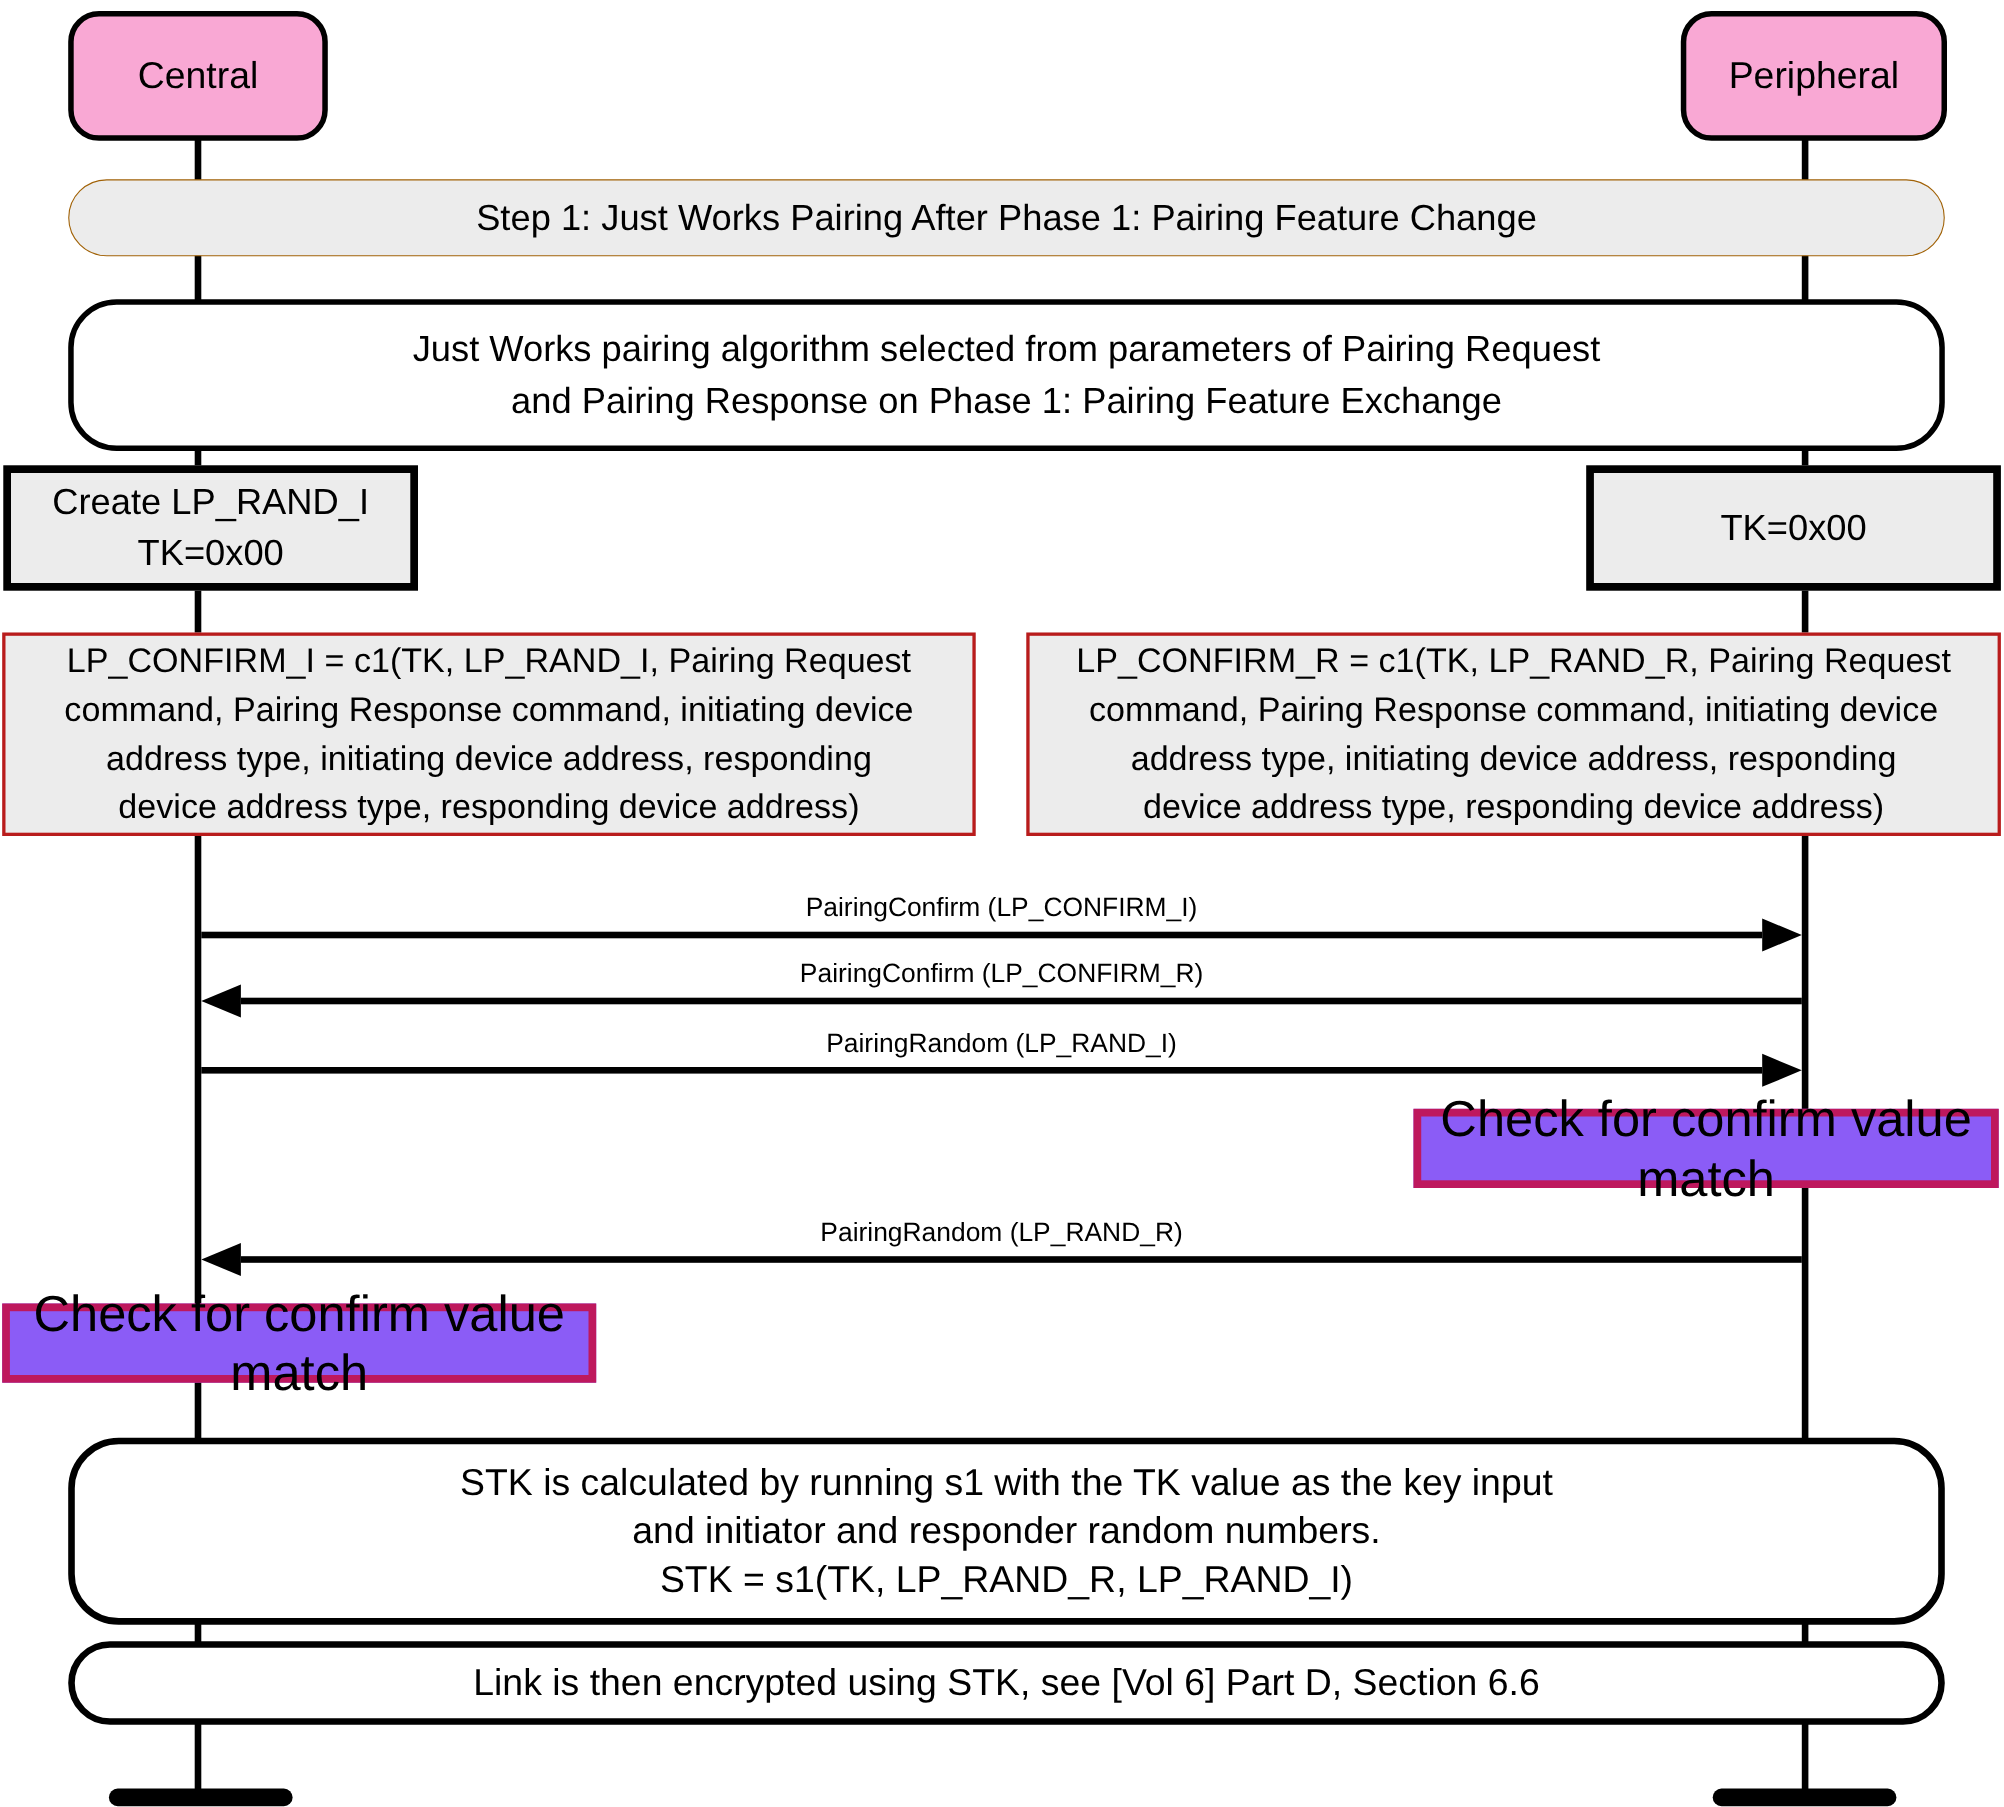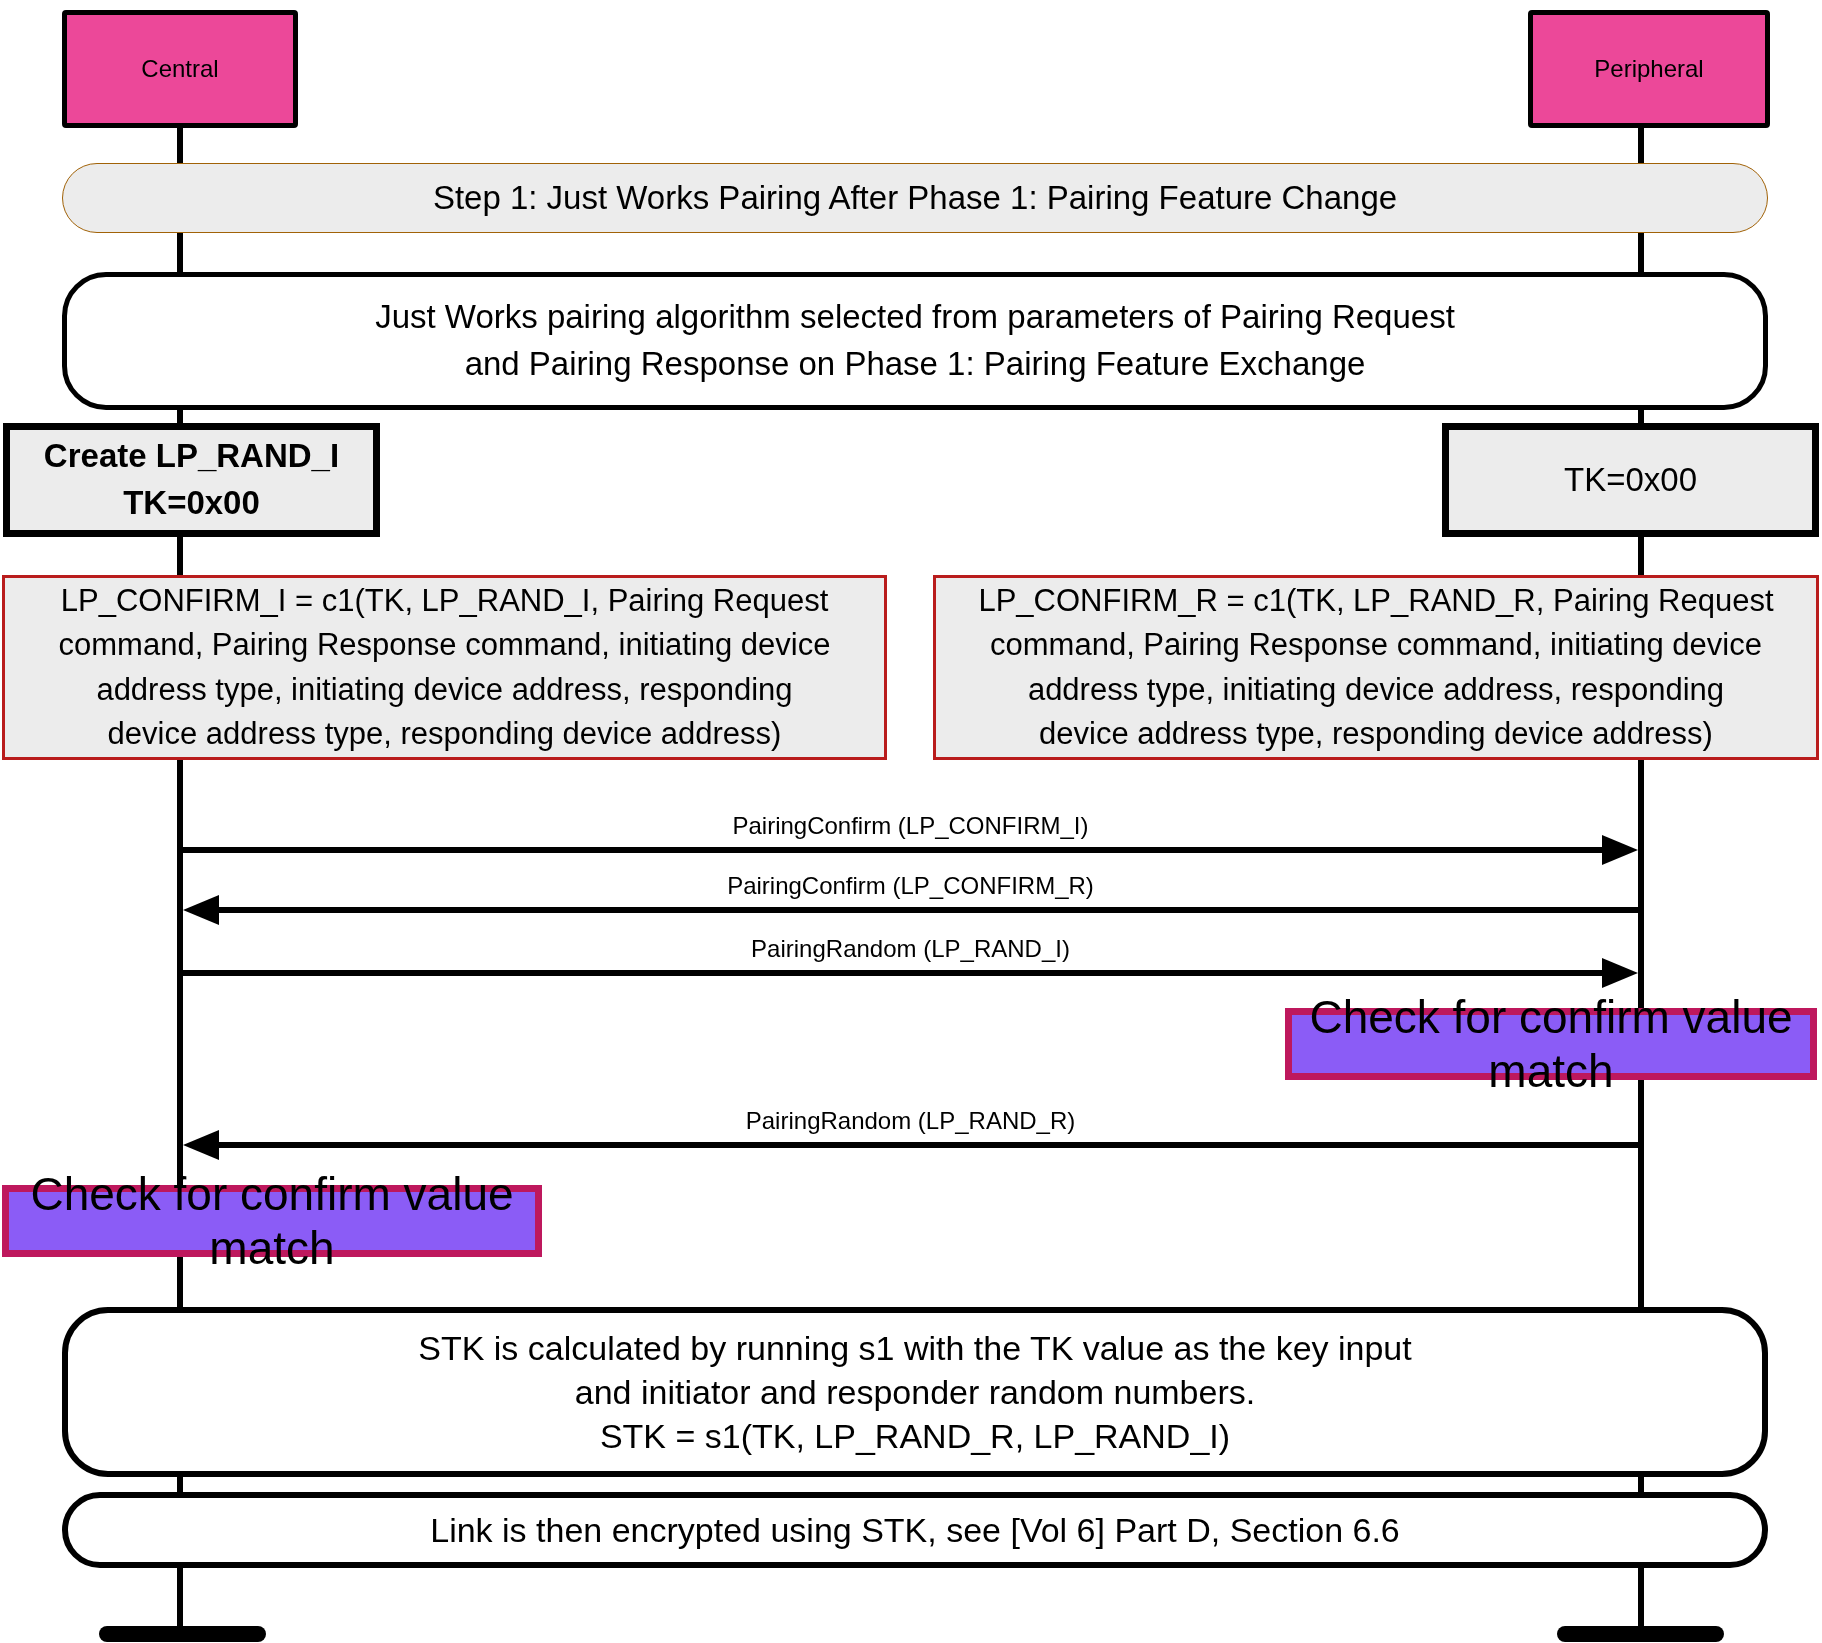--- a/index.html
+++ b/index.html
@@ -6,30 +6,30 @@
   #canvas{
     position:relative;width:1822px;height:1643px;background:#fff;
     font-family:"Liberation Sans", sans-serif;color:#000;overflow:hidden;
   }
   .lifeline{position:absolute;width:6px;background:#000;z-index:1;}
   #lifeline-central{left:177px;top:125px;height:1511px;}
   #lifeline-peripheral{left:1638px;top:125px;height:1511px;}
 
   .box{position:absolute;box-sizing:border-box;display:flex;flex-direction:column;
        align-items:center;justify-content:center;text-align:center;z-index:3;}
-  .actor{border:5px solid #000;border-radius:4px;background:#ec4899;font-size:24px;}
+  .actor{border:5px solid #000;border-radius:28px;background:#f9a8d4;font-size:34px;}
   #actor-central{left:62px;top:10px;width:236px;height:118px;}
   #actor-peripheral{left:1528px;top:10px;width:242px;height:118px;}
 
   #banner{left:62px;top:163px;width:1706px;height:70px;border:1px solid #a16207;
           border-radius:35px;background:#ececec;font-size:33px;}
   #note-algorithm{left:62px;top:272px;width:1706px;height:138px;border:5px solid #000;
           border-radius:44px;background:#fff;font-size:33px;line-height:1.42;}
   .create-box{border:7px solid #000;background:#ececec;font-size:33px;line-height:1.42;}
-  #create-left{left:3px;top:423px;width:377px;height:114px;font-weight:bold;}
+  #create-left{left:3px;top:423px;width:377px;height:114px;}
   #create-right{left:1442px;top:423px;width:377px;height:114px;}
   .confirm-box{border:3px solid #b91c1c;background:#ececec;font-size:31px;line-height:1.42;}
   #confirm-left{left:2px;top:575px;width:885px;height:185px;}
   #confirm-right{left:933px;top:575px;width:886px;height:185px;}
   .check-box{border:7px solid #be185d;background:#8b5cf6;font-size:46px;}
   #check-right{left:1285px;top:1008px;width:532px;height:72px;}
   #check-left{left:2px;top:1185px;width:540px;height:72px;}
   #stk-note{left:62px;top:1295px;width:1706px;height:170px;border:6px solid #000;
           border-radius:46px;background:#fff;font-size:34px;line-height:1.3;margin-top:12px;}
   #link-note{left:62px;top:1492px;width:1706px;height:76px;border:6px solid #000;

